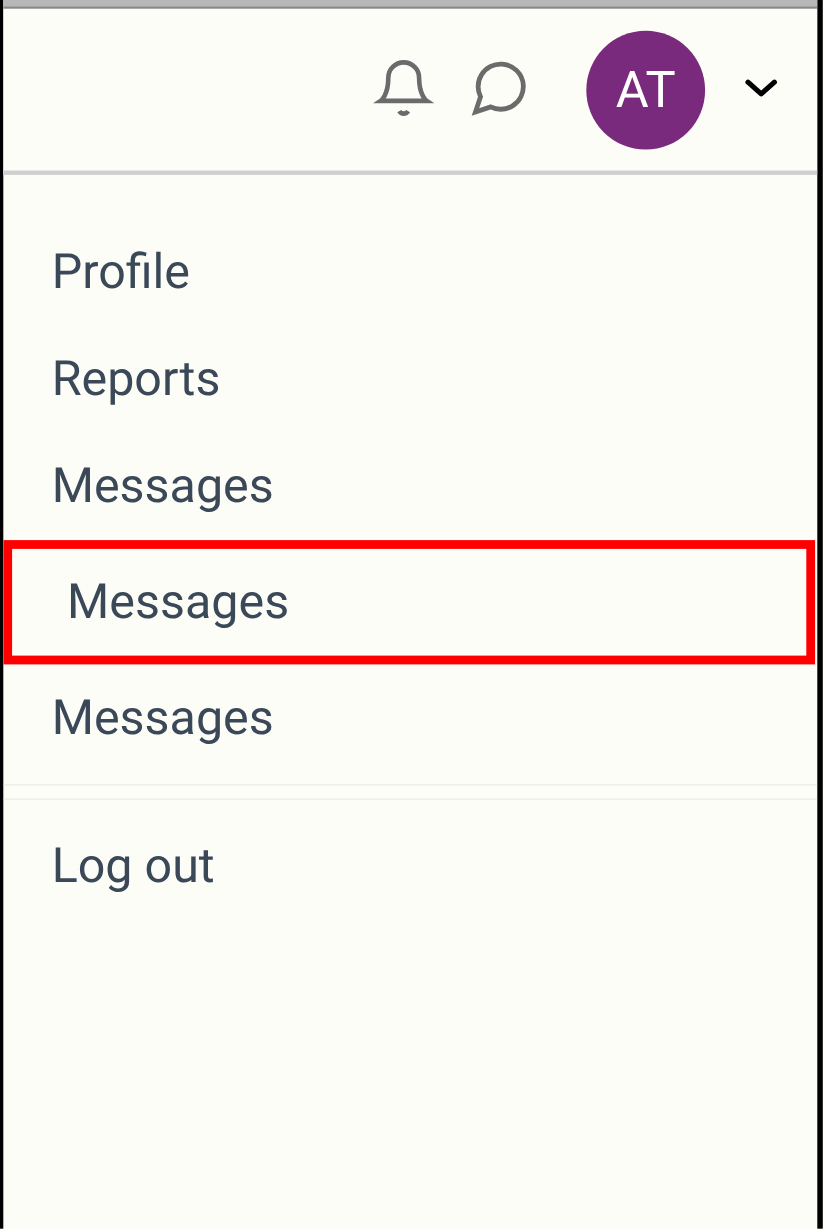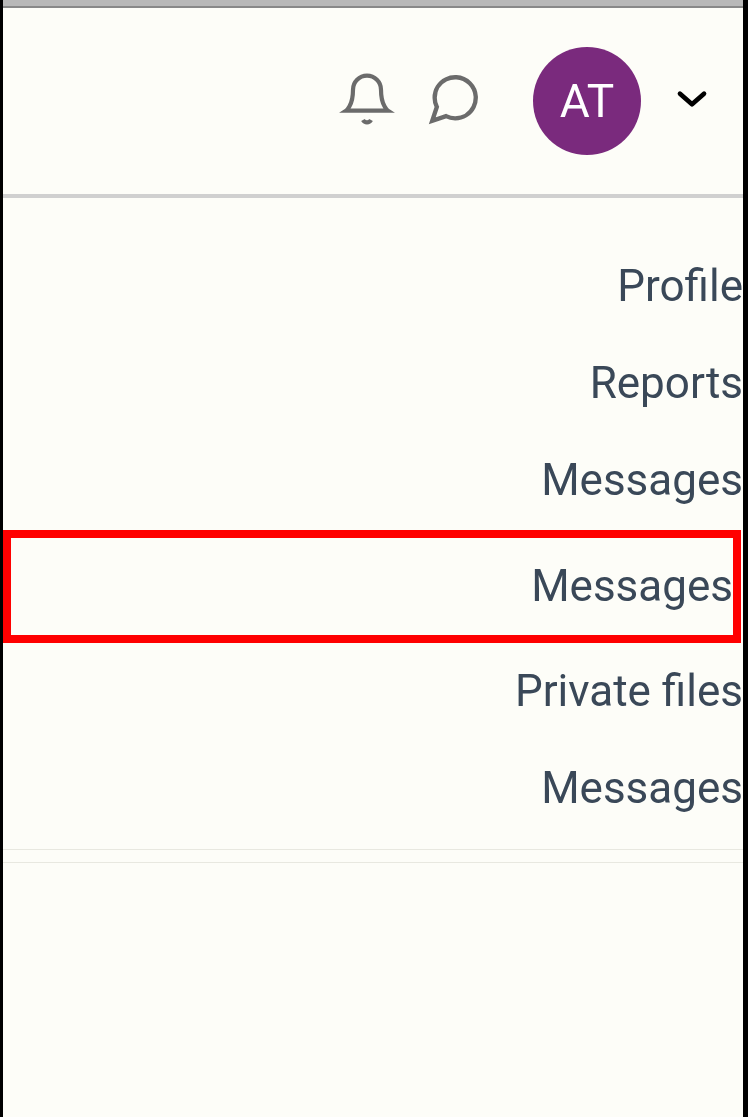--- a/index.html
+++ b/index.html
@@ -15,21 +15,21 @@
       overflow: hidden;
       border-left: 3px solid #000;
       border-right: 5px solid #000;
     }
     .top-border {
       height: 8px;
       background: #b8b8b8;
       border-bottom: 2px solid #888;
     }
     .header {
-      height: 190px;
+      height: 151px;
       background: #fdfdf8;
       display: flex;
       align-items: center;
       justify-content: flex-end;
       padding-right: 35px;
       gap: 30px;
       border-bottom: 4px solid #d0d0d0;
     }
     .icon-btn {
       display: flex;
@@ -70,21 +70,20 @@
       padding-top: 40px;
     }
     .menu-item {
       display: block;
       padding: 20px 0 20px 44px;
       font-size: 44px;
       color: #3a4858;
       text-decoration: none;
       cursor: pointer;
       line-height: 1.3;
-      text-align: right;
     }
     .menu-item.highlighted {
       border: 8px solid #ff0000;
       padding-left: 50px;
       margin-right: 2px;
     }
     .divider {
       height: 1px;
       background: #e8e8e0;
       margin: 12px 0;
@@ -130,24 +129,24 @@
   <a class="menu-item">
     <span>Reports</span>
   </a>
   <a class="menu-item">
     <span>Messages</span>
   </a>
   <a class="menu-item highlighted">
     <span>Messages</span>
   </a>
   <a class="menu-item">
-    <span>Private files</span>
-  </a>
-  <a class="menu-item">
     <span>Messages</span>
   </a>
 
   <div class="divider"></div>
 
 
   <div class="divider"></div>
 
+  <a class="menu-item">
+    <span>Log out</span>
+  </a>
 </nav>
 
 </body></html>

